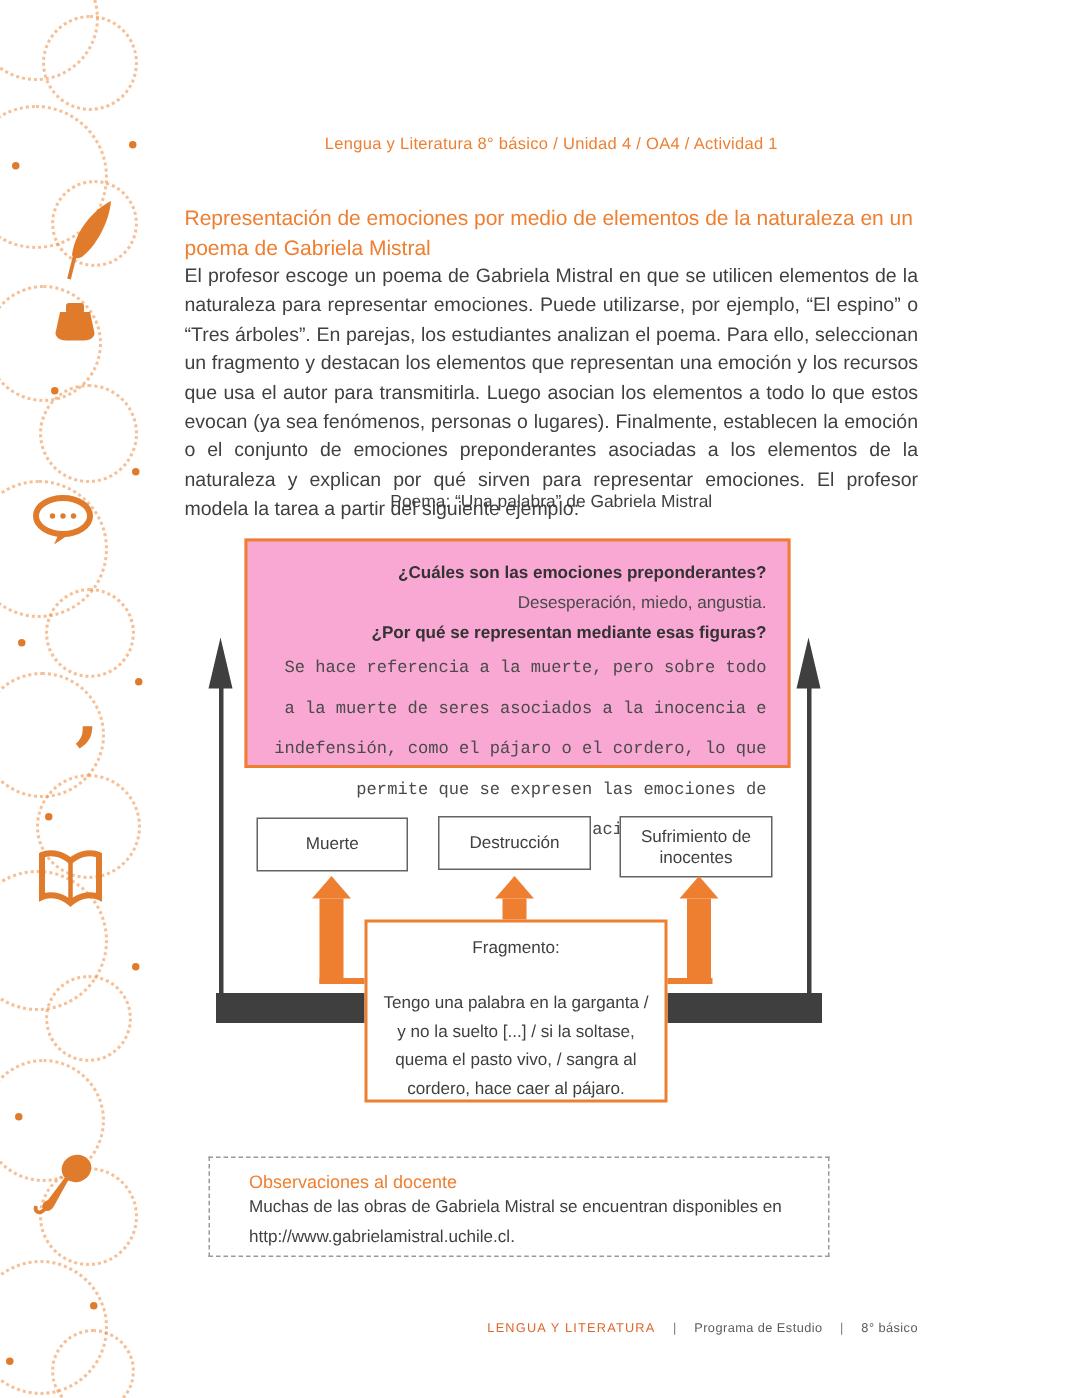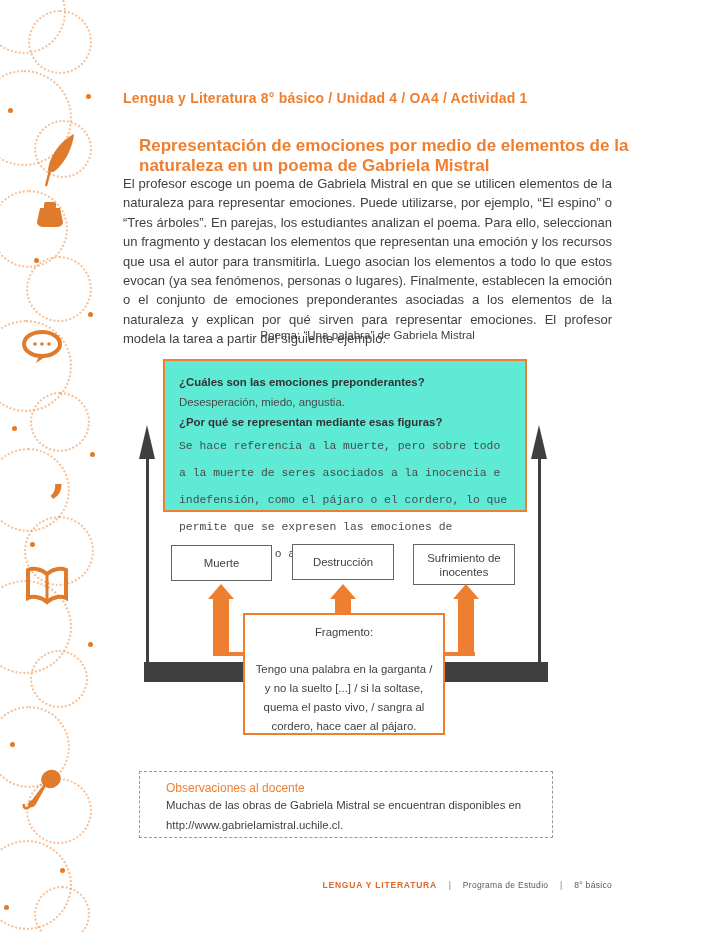--- a/index.html
+++ b/index.html
@@ -8,34 +8,34 @@
   .page { position:relative; width:720px; height:932px; background:#fff; overflow:hidden; }
 
   
   .strip { position:absolute; left:0; top:0; width:104px; height:932px; overflow:hidden; }
   .swirl { position:absolute; border:2px dotted rgba(238,138,62,.55); border-radius:50%; }
   .dot   { position:absolute; background:#e07b2c; border-radius:50%; }
   .icon  { position:absolute; }
   .comma-glyph { font-family:"DejaVu Serif", serif; font-weight:bold; color:#e07b2c; font-size:46px; line-height:1; }
 
   
-  .doc-title { position:absolute; left:123px; top:90px; width:489px; 
-               color:#ee7f30; font-size:14px; letter-spacing:.2px;font-weight:bold; }
+  .doc-title { position:absolute; left:123px; top:90px; width:489px; text-align:center;
+               color:#ee7f30; font-size:11px; letter-spacing:.2px; }
   .subtitle  { position:absolute; left:123px; top:136px; width:492px;
-               color:#ee7f30; font-size:17px; font-weight:bold; line-height:19.5px;margin-left:16px; }
+               color:#ee7f30; font-size:14px; font-weight:normal; line-height:19.5px; }
   .intro     { position:absolute; left:123px; top:174px; width:489px;
                font-size:13px; line-height:19.4px; text-align:justify; }
   .poem-caption { position:absolute; left:123px; top:328px; width:489px; text-align:center;
                font-size:11.6px; }
 
   
   .diagram { position:absolute; left:0; top:355px; width:720px; height:382px; }
   .qbox { position:absolute; left:163px; top:4px; width:364px; height:153px;
-          border:2px solid #ee7f30; background:#5eead4; padding:11px 14px 0;
-          font-size:11.4px; line-height:20.5px; text-align:left; }
+          border:2px solid #ee7f30; background:#f9a8d4; padding:11px 14px 0;
+          font-size:11.4px; line-height:20.5px; text-align:right; }
   .qbox .q { font-weight:bold; color:#333; }
   .qbox .a { color:#4a4a4a; line-height:19.5px; }
   .qbox .a2 { line-height:27px;font-family:Liberation Mono, monospace; }
 
   .bk-line { position:absolute; width:3px; background:#3f3f3f; }
   .bk-head { position:absolute; width:0; height:0;
              border-left:8px solid transparent; border-right:8px solid transparent;
              border-bottom:34px solid #3f3f3f; }
   .bk-bar  { position:absolute; height:20px; background:#3f3f3f; }
 
@@ -58,21 +58,21 @@
   
   .closing { position:absolute; left:123px; top:740px; width:462px;
              font-size:11.6px; line-height:19.4px; }
   .note { position:absolute; left:139px; top:771px; width:414px; height:67px;
           border:1px dashed #9a9a9a; padding:9px 12px 0 26px; }
   .note-title { color:#ee7f30; font-size:12px; line-height:15px; }
   .note-body  { font-size:11.4px; line-height:19.5px; color:#3f3f3f; }
 
   .footer { position:absolute; left:123px; top:880px; width:489px; text-align:right;
             font-size:8.5px; color:#5a5a5a; letter-spacing:.3px; }
-  .footer .brand { color:#e0672a; font-weight:bold; letter-spacing:.8px; }
+  .footer .brand { color:#e0672a; font-weight:normal; letter-spacing:.8px; }
   .footer .sep { margin:0 9px; color:#7a7a7a; }
 </style>
 </head>
 <body>
 
 <div class="page">
 
   <div class="strip">
     <div class="swirl" style="left:-18px; top:-30px; width:84px; height:84px;"></div>
     <div class="swirl" style="left:28px; top:10px; width:64px; height:64px; border-style:dotted;"></div>

